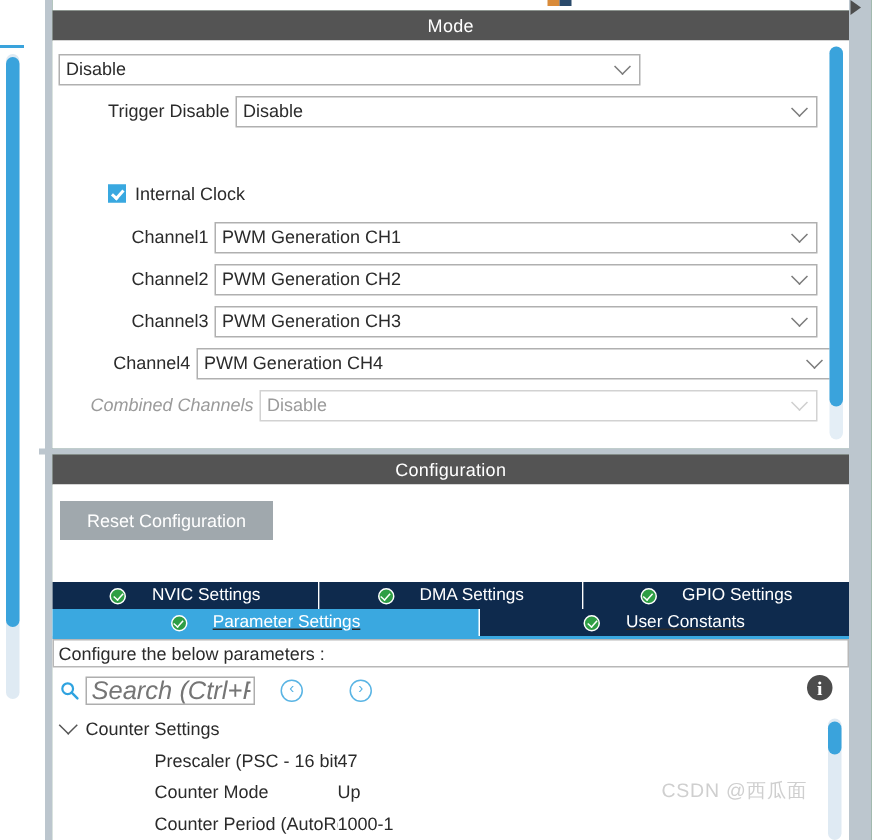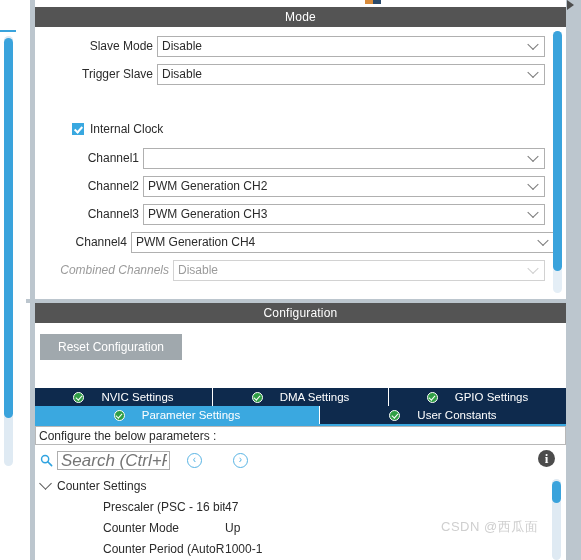--- a/index.html
+++ b/index.html
@@ -257,21 +257,21 @@
   
   .tabs-row {
     position: absolute;
     left: 0;
     width: 531px;
     height: 18px;
     display: flex;
     background: #ffffff;
   }
   .tabs-row-1 { top: 65px; }
-  .tabs-row-2 { top: 83px; }
+  .tabs-row-2 { top: 83px; text-decoration: underline; }
   .tab {
     height: 18px;
     background: #0e2a4d;
     color: #ffffff;
     font-size: 11.5px;
     display: flex;
     align-items: center;
     justify-content: center;
     gap: 17px;
     border-right: 1px solid #ffffff;
@@ -468,43 +468,43 @@
   </div>
   <div class="top-arrow"></div>
 
   <div class="panel-mode">
 
     <div class="section-bar">Mode</div>
 
     <div class="mode-body">
 
       <div class="row" style="top:6px;left:0;width:520px;">
-        <div class="row-label" style="width:118px;">Slave Mode</div>
         <div class="combo" style="margin-left:4px;width:388px;">
           <span>Disable</span>
           <span class="chev"></span>
         </div>
       </div>
 
       <div class="row" style="top:34px;left:0;width:520px;">
-        <div class="row-label" style="width:118px;">Trigger Slave</div>
+        <div class="row-label" style="width:118px;">Trigger Disable</div>
         <div class="combo" style="margin-left:4px;width:388px;">
           <span>Disable</span>
           <span class="chev"></span>
         </div>
       </div>
 
       <div class="cb-row" style="top:95px;left:37px;">
         <span class="cb checked"></span>
         <span class="cb-label">Internal Clock</span>
       </div>
 
       <div class="row" style="top:118px;left:0;width:520px;">
         <div class="row-label" style="width:104px;">Channel1</div>
         <div class="combo" style="margin-left:4px;width:402px;">
+          <span>PWM Generation CH1</span>
           <span class="chev"></span>
         </div>
       </div>
 
       <div class="row" style="top:146px;left:0;width:520px;">
         <div class="row-label" style="width:104px;">Channel2</div>
         <div class="combo" style="margin-left:4px;width:402px;">
           <span>PWM Generation CH2</span>
           <span class="chev"></span>
         </div>

